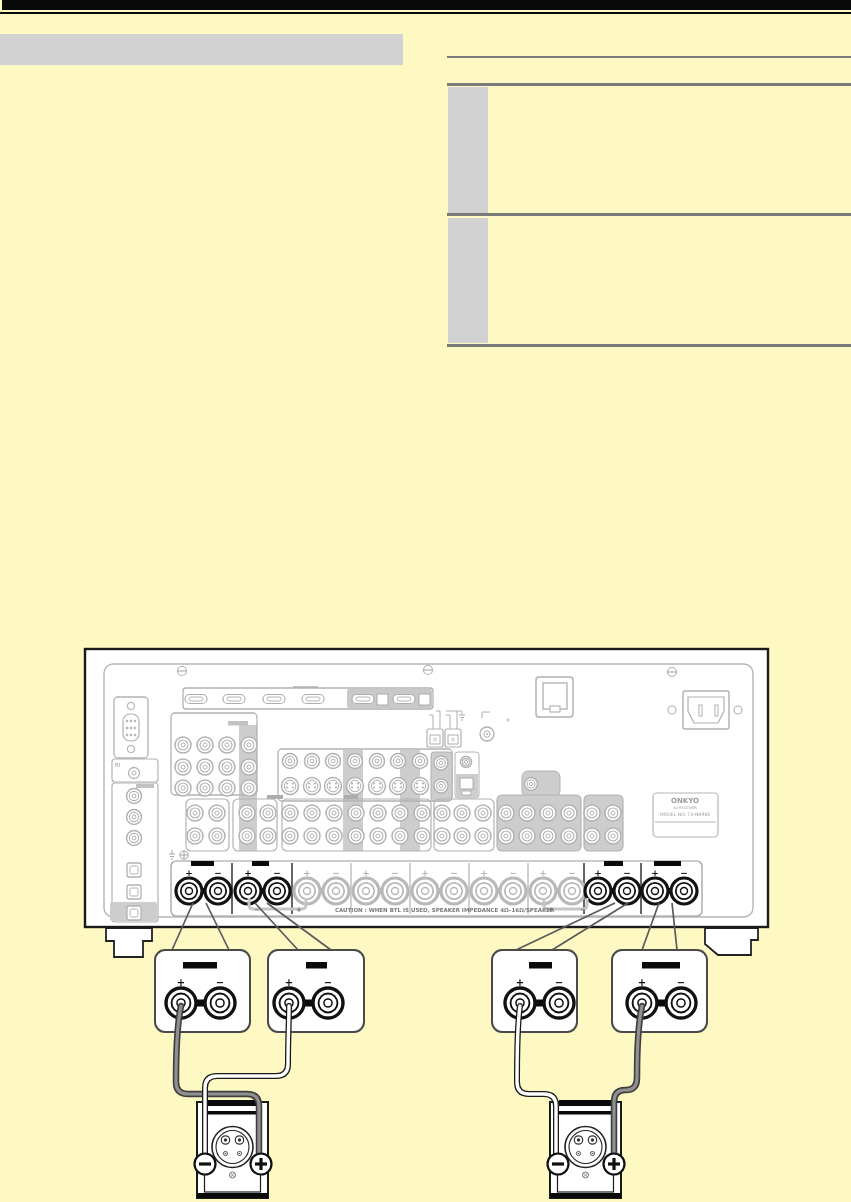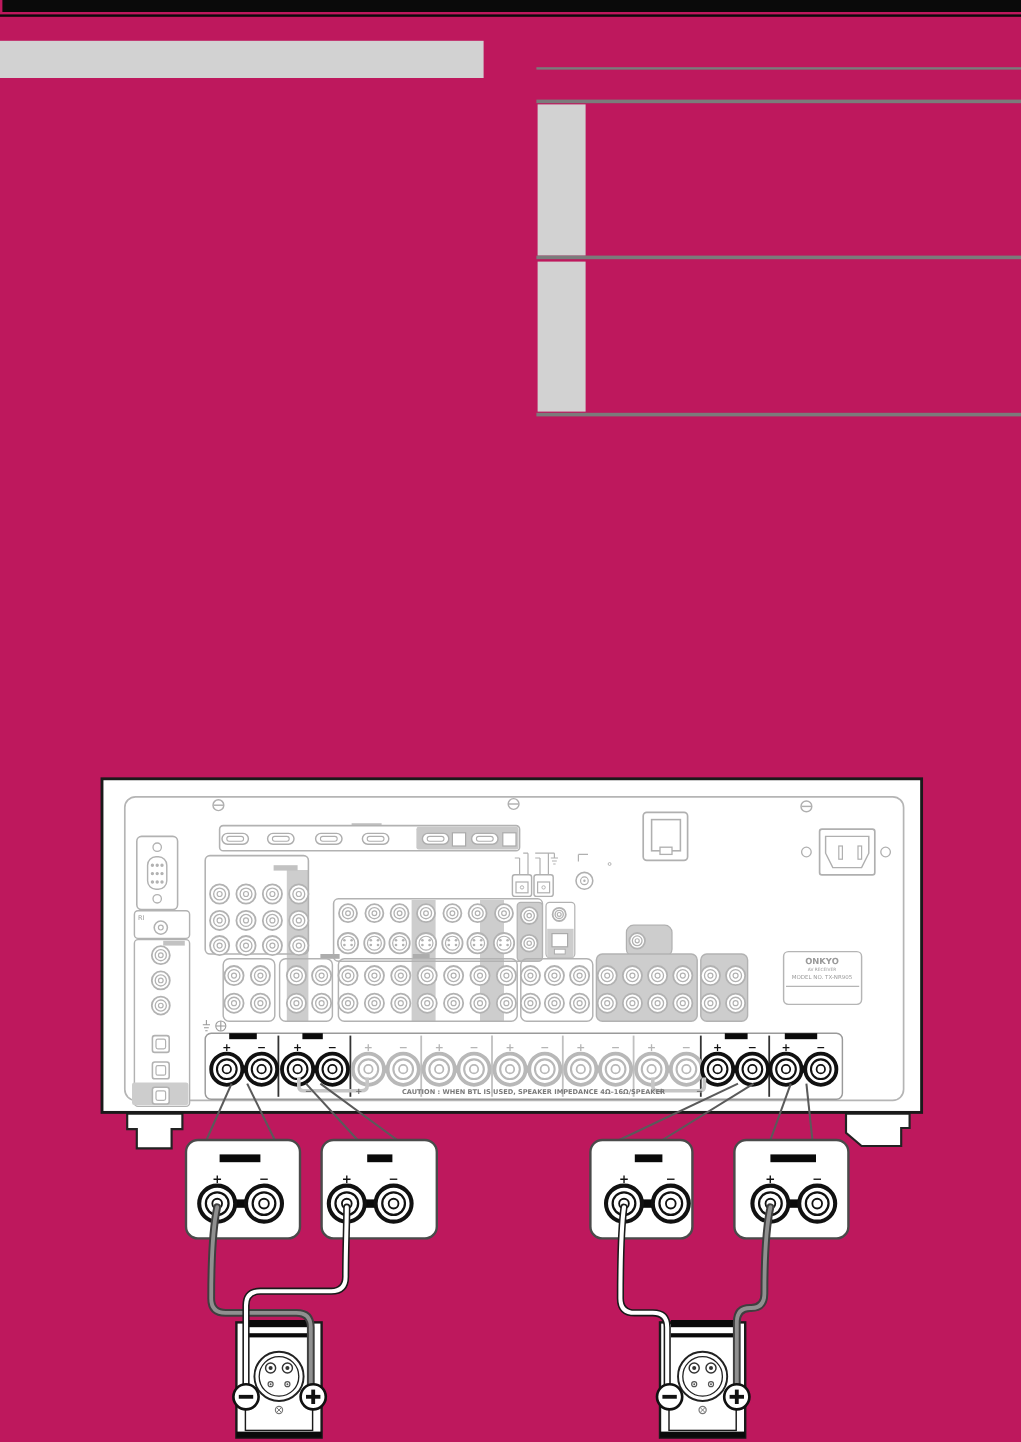--- a/index.html
+++ b/index.html
@@ -1,16 +1,16 @@
 <!DOCTYPE html>
 <html><head>
 <meta charset="utf-8">
 <style>
   html,body{margin:0;padding:0;background:#fff;}
-  #page{position:relative;width:851px;height:1202px;background:#be185d;overflow:hidden;
+  #page{position:relative;width:851px;height:1202px;background:#fef9c3;overflow:hidden;
         font-family:"DejaVu Sans","Liberation Sans",sans-serif;}
   .abs{position:absolute;}
   #top-bar{left:2px;top:0;width:849px;height:10px;background:#0a0a0a;}
   #top-rule{left:0;top:12px;width:851px;height:2px;background:#0a0a0a;}
   #heading-box{left:0;top:34px;width:403px;height:31px;background:#d2d2d2;}
   .trule{left:447px;width:404px;background:#7b7b7b;}
   #trule1{top:56px;height:2px;}
   #trule2{top:83px;height:2.5px;}
   #trule3{top:213px;height:2.5px;}
   #trule4{top:344px;height:2.5px;}

